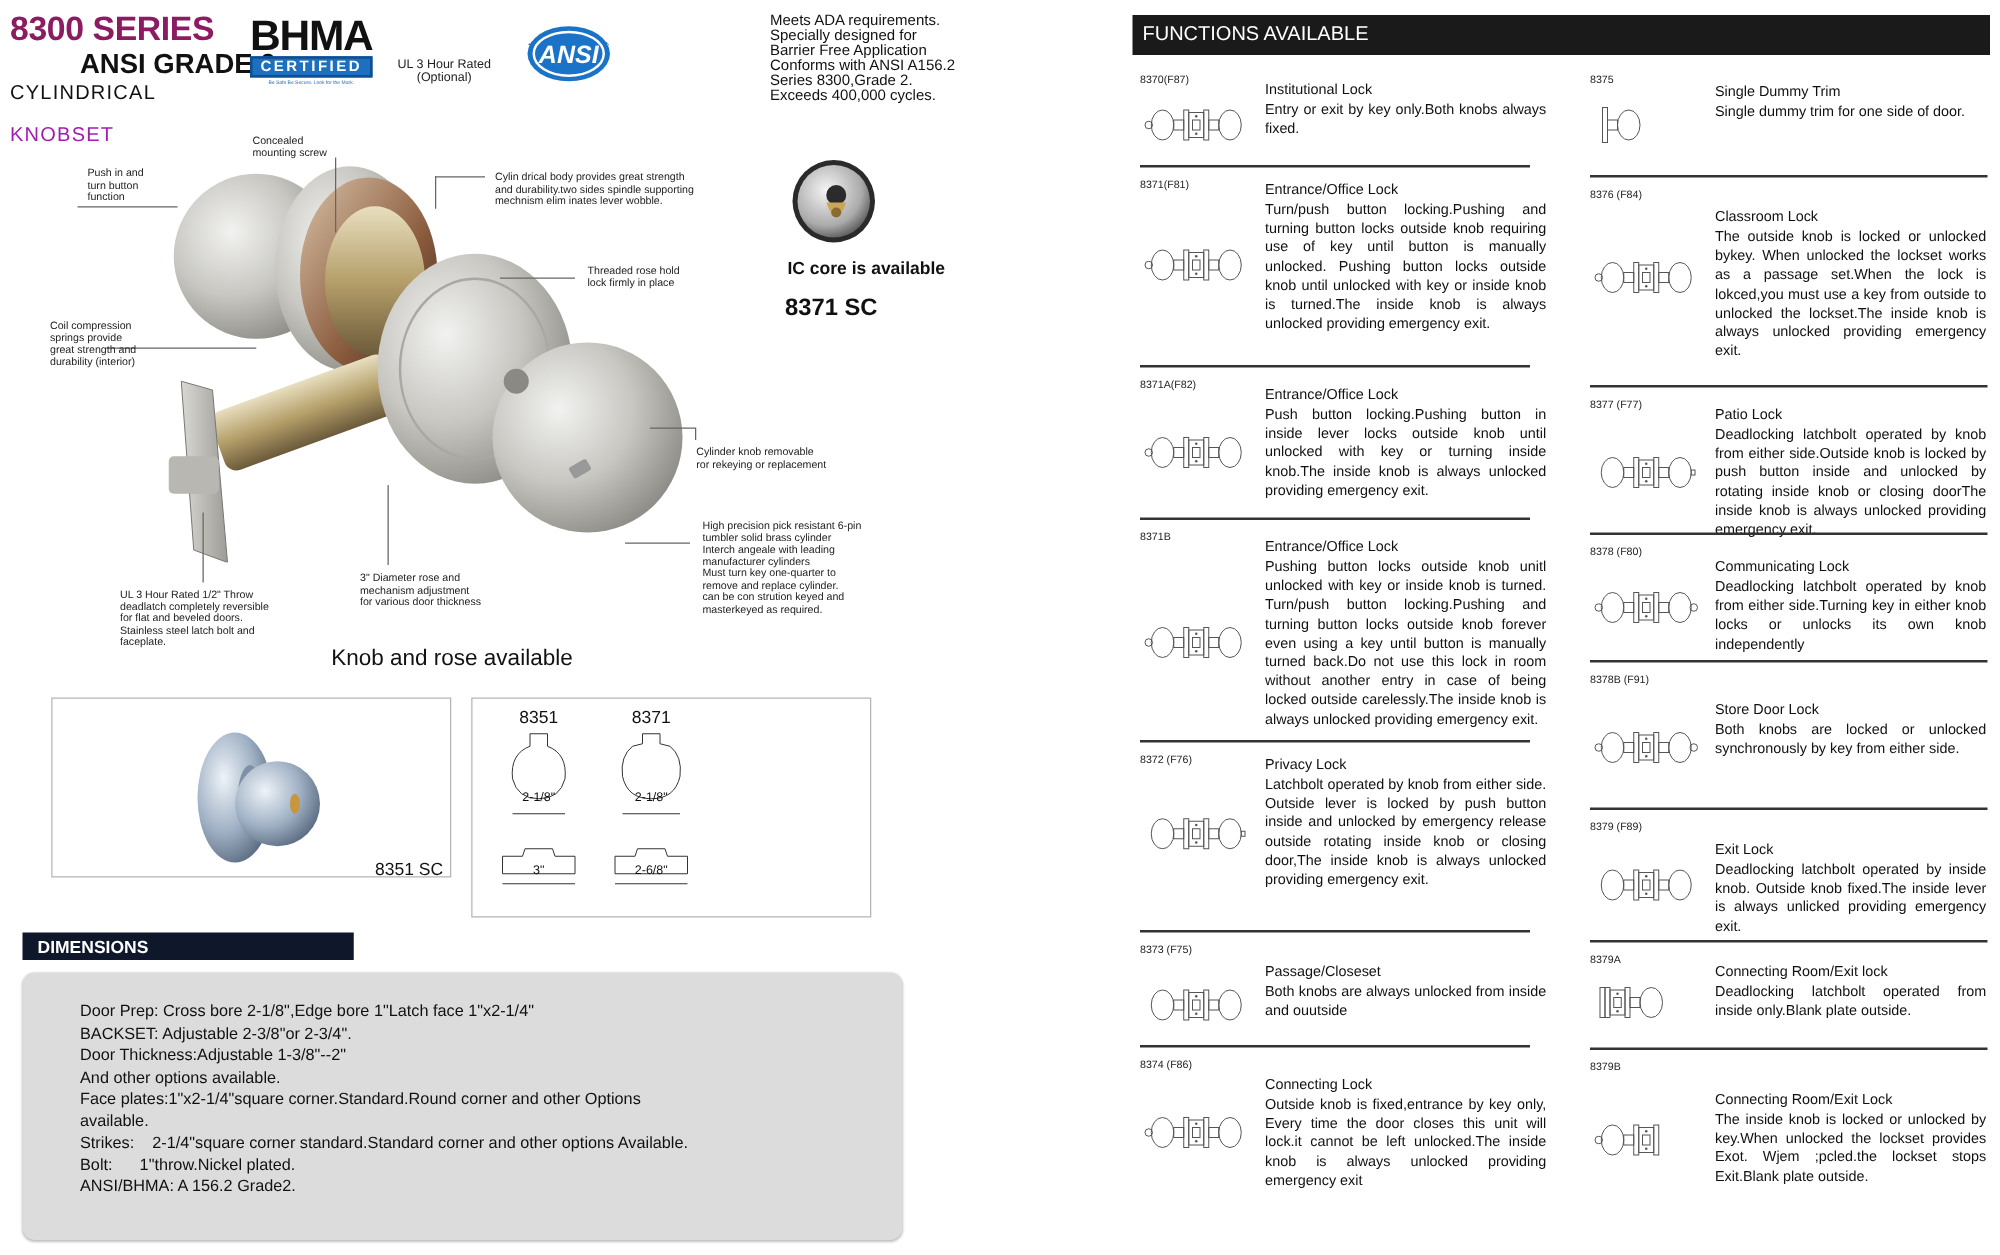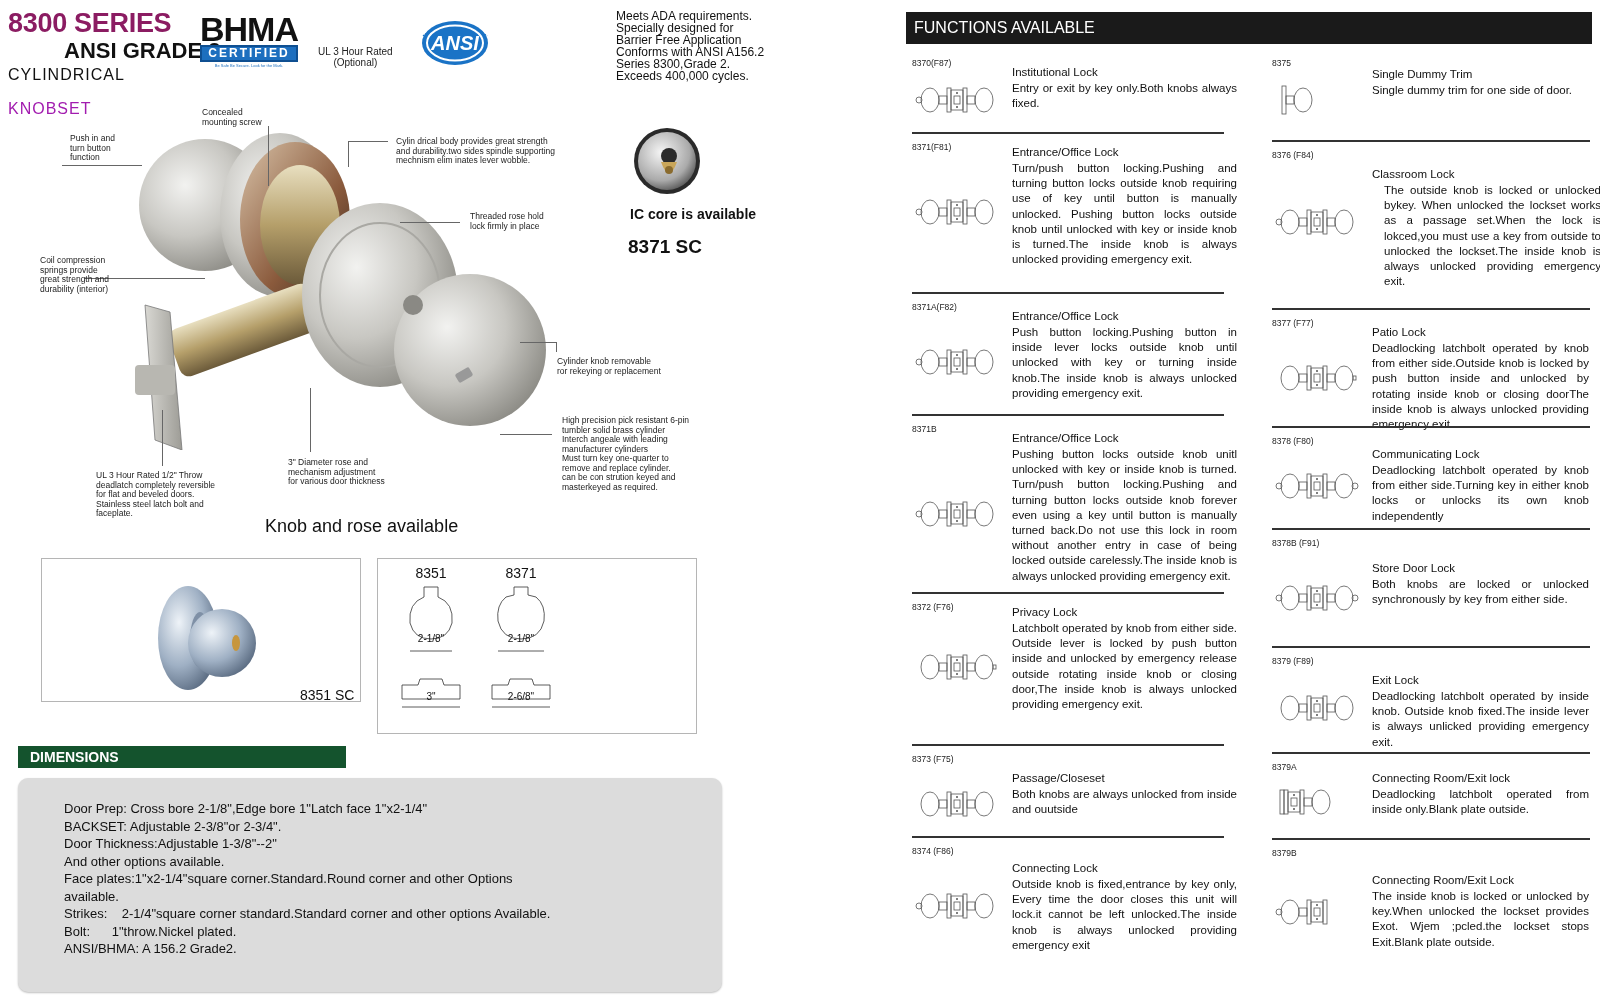--- a/index.html
+++ b/index.html
@@ -42,21 +42,21 @@
   .knob-photo-label { position: absolute; left: 258px; top: 128px; font-size: 14px; color: #111; }
 
   .dim-col { position: absolute; top: 0; width: 90px; height: 176px; }
   .dim-col .model { position: absolute; top: 6px; width: 100%; text-align: center; font-size: 14px; color: #111; }
   .dim-col .knob-dim, .dim-col .rose-dim { position: absolute; width: 100%; text-align: center; font-size: 10px; color: #111; }
   .dim-col .knob-dim { top: 74px; }
   .dim-col .rose-dim { top: 132px; }
   .dim-col svg { position: absolute; left: 0; top: 0; }
 
   
-  .dim-bar { left: 18px; top: 746px; width: 328px; height: 22px; background: #14532d; color: #fff; font-weight: bold; font-size: 14px; padding: 3px 0 0 12px; }
+  .dim-bar { left: 18px; top: 746px; width: 265px; height: 22px; background: #0f172a; color: #fff; font-weight: bold; font-size: 14px; padding: 3px 0 0 12px; }
   .dim-box { left: 18px; top: 778px; width: 704px; height: 214px; background: #dcdcdc; border-radius: 10px; box-shadow: 0 1px 2px rgba(0,0,0,0.25); padding: 22px 0 0 46px; }
   .dim-line { font-size: 13px; line-height: 17.5px; color: #111; white-space: pre; }
 
   
   .func-bar { left: 906px; top: 12px; width: 686px; height: 32px; background: #1a1a1a; color: #fff; font-size: 16px; padding: 7px 0 0 8px; }
   .func { position: absolute; }
   .func .code { position: absolute; left: 0; top: 0; font-size: 8.5px; color: #222; }
   .func .diagram { position: absolute; left: 0; }
   .func .name { position: absolute; font-size: 11.5px; color: #111; }
   .func .desc { position: absolute; font-size: 11.5px; line-height: 15.2px; color: #111; text-align: justify; }
@@ -425,21 +425,21 @@
           <rect x="39" y="10" width="12" height="20" fill="none" stroke="#555" stroke-width="0.8"></rect>
           <rect x="51" y="8" width="4" height="24" fill="none" stroke="#555" stroke-width="0.8"></rect>
           <rect x="42" y="16" width="6" height="8" fill="none" stroke="#555" stroke-width="0.8"></rect>
           <circle cx="45" cy="13" r="1" fill="#555"></circle>
           <circle cx="45" cy="27" r="1" fill="#555"></circle>
           <rect x="55" y="16" width="8" height="8" fill="none" stroke="#555" stroke-width="0.8"></rect>
           <ellipse cx="72" cy="20" rx="9" ry="12" fill="none" stroke="#555" stroke-width="0.8"></ellipse>
           <circle cx="7" cy="20" r="3" fill="none" stroke="#555" stroke-width="0.8"></circle>
         </svg></div>
       <div class="name" style="left: 100px; top: 18px;">Classroom Lock</div>
-      <div class="desc" style="left: 100px; top: 33px; width: 217px; margin-left: 12px;">The outside knob is locked or unlocked bykey. When unlocked the lockset works as a passage set.When the lock is lokced,you must use a key from outside to unlocked the lockset.The inside knob is always unlocked providing emergency exit.</div>
+      <div class="desc" style="left: 100px; top: 33px; width: 217px;">The outside knob is locked or unlocked bykey. When unlocked the lockset works as a passage set.When the lock is lokced,you must use a key from outside to unlocked the lockset.The inside knob is always unlocked providing emergency exit.</div>
     </div>
     <div class="rule" style="left: 1272px; top: 308px; width: 318px;"></div>
     <div class="func" style="left: 1272px; top: 318px; width: 317px;">
       <div class="code">8377 (F77)</div>
       <div class="diagram" style="top: 40px;"><svg width="90" height="40" viewBox="0 0 90 40">
           <ellipse cx="18" cy="20" rx="9" ry="12" fill="none" stroke="#555" stroke-width="0.8"></ellipse>
           <rect x="27" y="16" width="8" height="8" fill="none" stroke="#555" stroke-width="0.8"></rect>
           <rect x="35" y="8" width="4" height="24" fill="none" stroke="#555" stroke-width="0.8"></rect>
           <rect x="39" y="10" width="12" height="20" fill="none" stroke="#555" stroke-width="0.8"></rect>
           <rect x="51" y="8" width="4" height="24" fill="none" stroke="#555" stroke-width="0.8"></rect>

